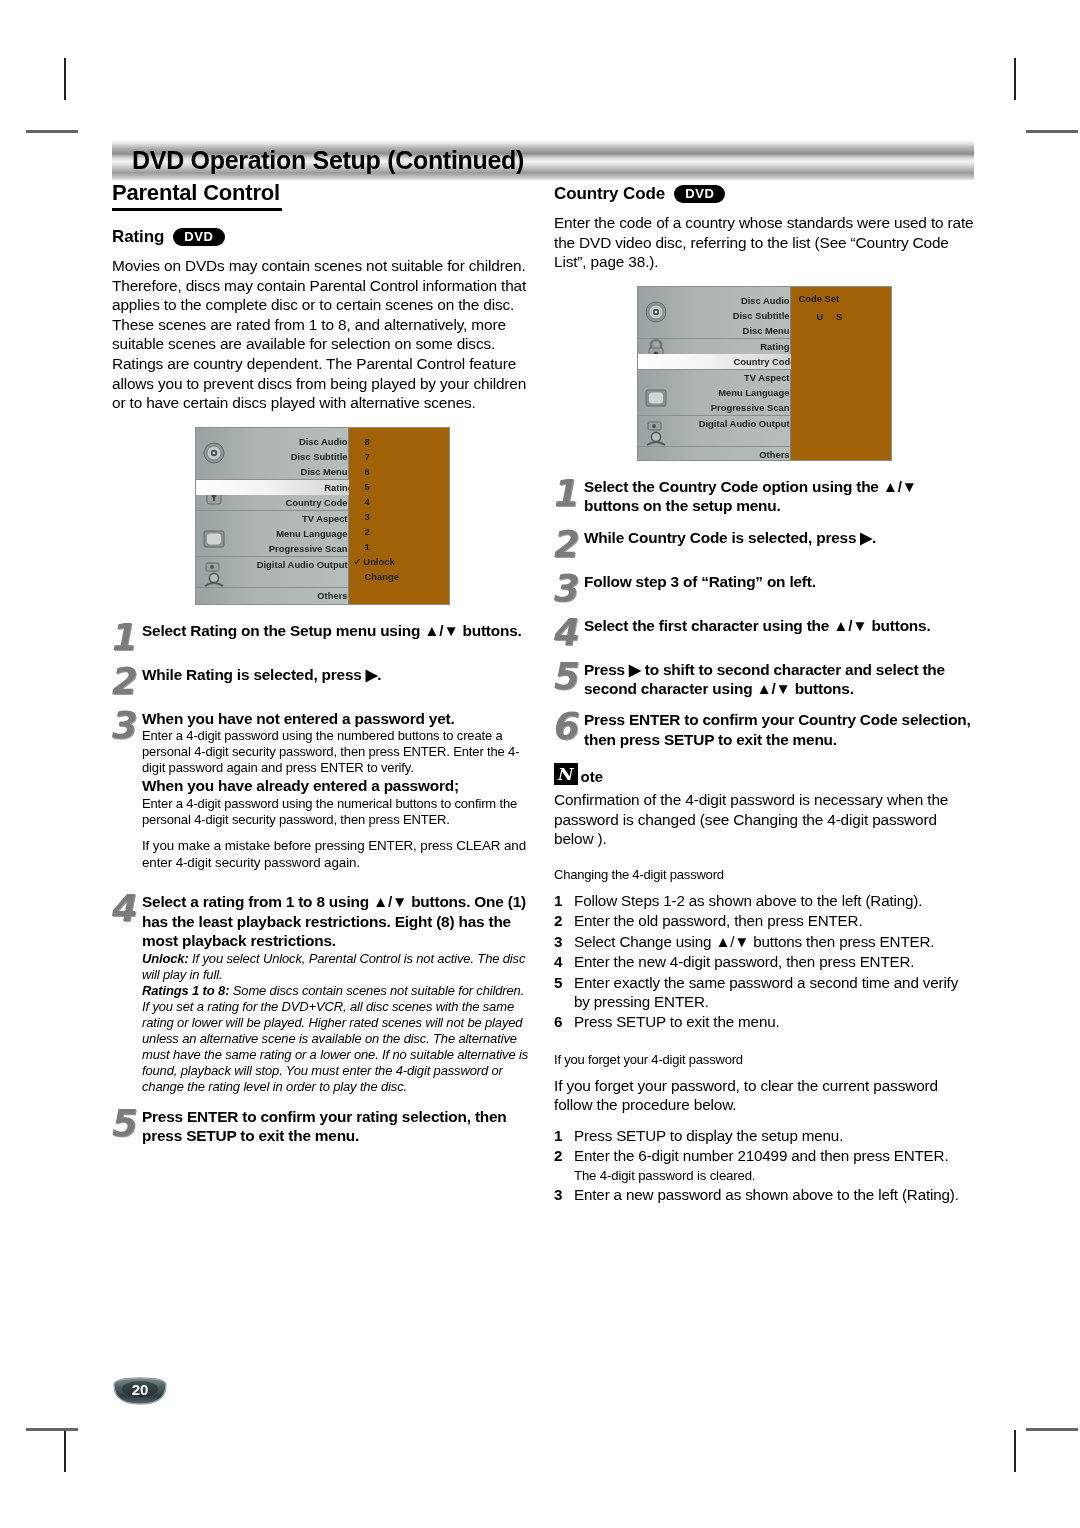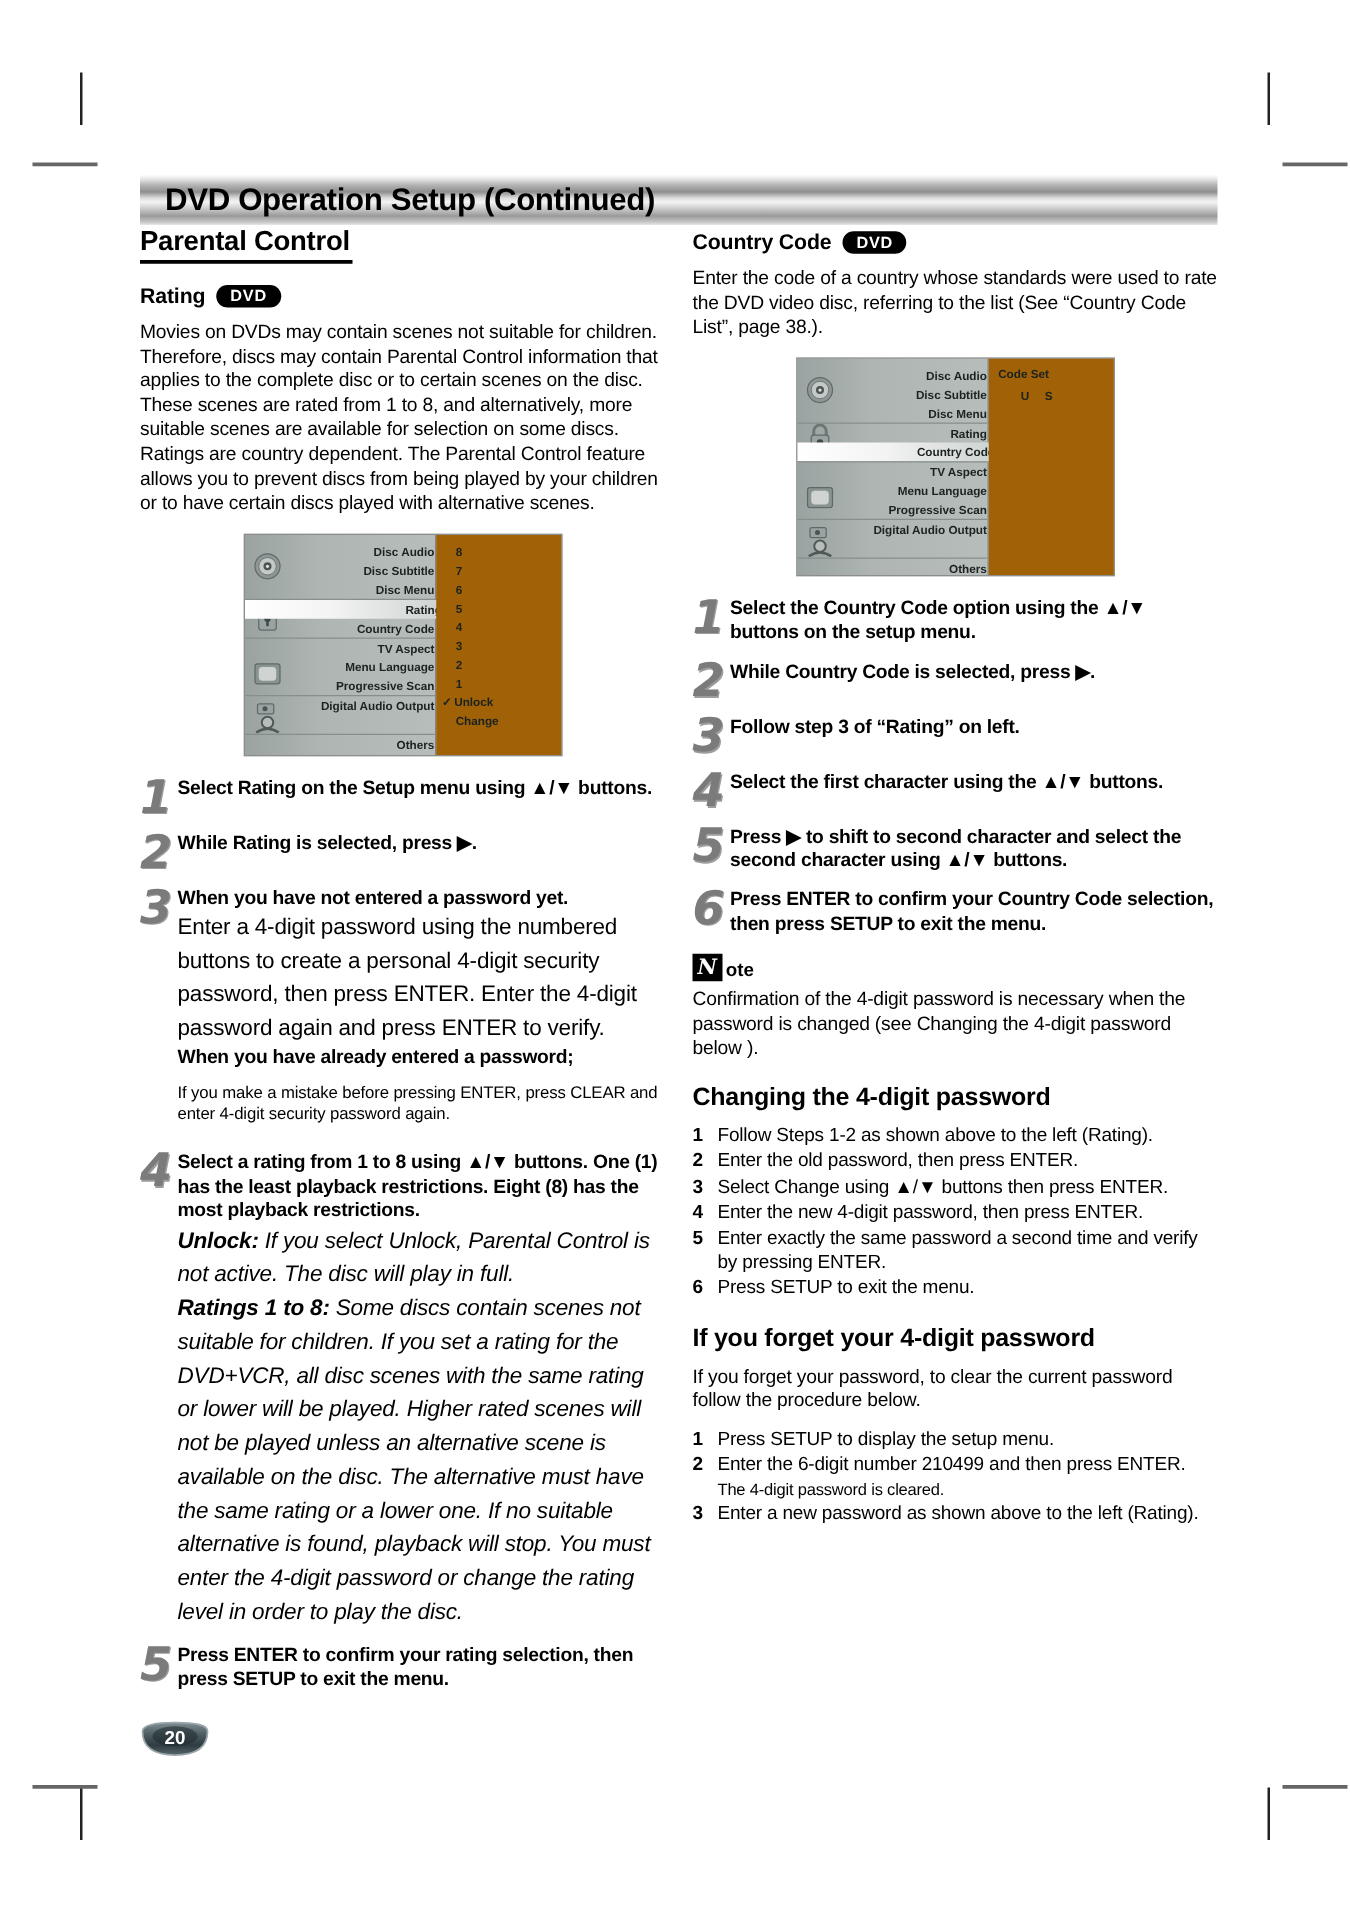--- a/index.html
+++ b/index.html
@@ -38,21 +38,21 @@
 
   
   h2.sect{
     font-size:22px;font-weight:bold;margin:0 0 16px 0;padding:0 2px 2px 0;
     display:inline-block;border-bottom:3px solid #000;letter-spacing:-0.2px;
   }
   h3.sub{
     font-size:17px;font-weight:bold;margin:0 0 9px 0;letter-spacing:-0.1px;
     display:flex;align-items:center;gap:9px;
   }
-  h3.plain{font-size:20px;font-weight:bold;margin:0 0 9px 0;letter-spacing:-0.2px;}
+  h3.plain{font-size:13px;font-weight:normal;margin:0 0 9px 0;letter-spacing:-0.2px;}
   .dvdtag{
     display:inline-block;background:#000;color:#fff;border-radius:11px;
     font-size:13px;font-weight:bold;letter-spacing:0.6px;
     padding:2px 11px 3px 11px;line-height:1.05;
   }
 
   
   p.body{
     font-size:15.4px;line-height:19.6px;margin:0 0 11px 0;letter-spacing:-0.15px;
   }
@@ -72,21 +72,21 @@
     color:#7b7b7b;line-height:30px;margin-top:2px;
     text-align:left;
     text-shadow:1px 1px 0 #9d9d9d;
   }
   .step .txt{flex:1 1 auto;}
   .step .txt .lead{
     font-size:15.4px;font-weight:bold;line-height:19.4px;display:block;
     letter-spacing:-0.2px;
   }
   .step .txt .cont{
-    font-size:18px;line-height:27px;display:block;letter-spacing:-0.15px;
+    font-size:13px;line-height:16px;display:block;letter-spacing:-0.15px;
   }
 
   
   ol.mini{margin:3px 0 0 0;padding:0;list-style:none;}
   ol.mini li{
     display:flex;font-size:15.2px;line-height:19.4px;margin-bottom:1px;
     letter-spacing:-0.15px;
   }
   ol.mini li .n{flex:0 0 20px;font-weight:bold;}
   ol.mini li .t{flex:1 1 auto;}
@@ -260,20 +260,21 @@
             <span class="lead">While Rating is selected, press ▶.</span>
           </div>
         </div>
 
         <div class="step" style="margin-top:12px;">
           <div class="num">3</div>
           <div class="txt">
             <span class="lead">When you have not entered a password yet.</span>
             <span class="cont">Enter a 4-digit password using the numbered buttons to create a personal 4-digit security password, then press ENTER. Enter the 4-digit password again and press ENTER to verify.</span>
             <span class="lead">When you have already entered a password;</span>
+            <span class="cont">Enter a 4-digit password using the numerical buttons to confirm the personal 4-digit security password, then press ENTER.</span>
             <p class="small">If you make a mistake before pressing ENTER, press CLEAR and enter 4-digit security password again.</p>
           </div>
         </div>
 
         <div class="step">
           <div class="num">4</div>
           <div class="txt">
             <span class="lead">Select a rating from 1 to 8 using ▲/▼ buttons. One (1) has the least playback restrictions. Eight (8) has the most playback restrictions.</span>
             <span class="cont">
               <span class="bi">Unlock:</span><span class="ital"> If you select Unlock, Parental Control is not active. The disc will play in full.</span>

